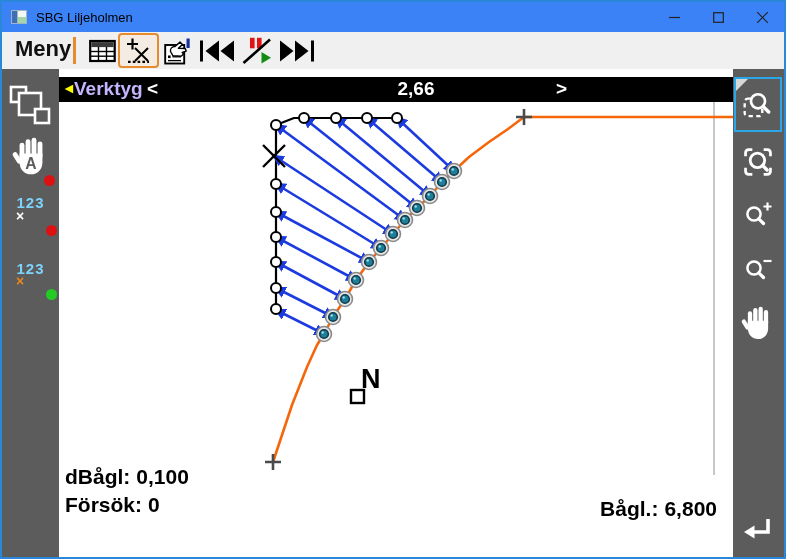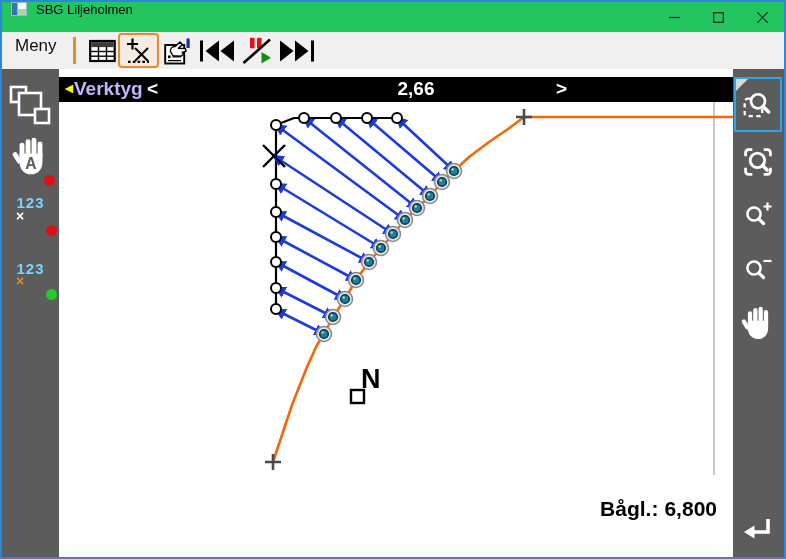--- a/index.html
+++ b/index.html
@@ -2,28 +2,28 @@
 <html><head>
 <meta charset="utf-8">
 <style>
   * { margin:0; padding:0; box-sizing:border-box; }
   html,body { width:786px; height:559px; font-family:"Liberation Sans", sans-serif; }
   .window {
     width:786px; height:559px; border:2px solid #2b87d9; background:#fff;
     position:relative; overflow:hidden;
   }
   
-  .titlebar { height:30px; background:#22c55e; position:relative; display:flex; }
+  .titlebar { height:30px; background:#3b82f6; position:relative; display:flex; align-items:center; }
   .app-icon { width:16px; height:14px; margin-left:9px; }
   .title-text { font-size:13px; color:#000; margin-left:9px; }
   .win-controls { position:absolute; right:0; top:0; height:30px; display:flex; }
   .win-btn { width:44px; height:30px; display:flex; align-items:center; justify-content:center; }
   
   .toolbar { height:37px; background:#f0f0f0; position:relative; }
-  .menu-label { position:absolute; left:13px; top:4px; font-size:17px; color:#111; }
+  .menu-label { position:absolute; left:13px; top:4px; font-size:22px; color:#111;font-weight:bold; }
   .tb-sep { position:absolute; left:71px; top:5px; width:3px; height:27px; background:#e78b2f; }
   .tb-btn { position:absolute; top:1px; height:35px; display:flex; align-items:center; justify-content:center; }
   .tb-btn.selected { border:2px solid #e78b2f; border-radius:4px; background:#f4ece2; }
   
   .content { height:488px; display:flex; }
   .side { width:57px; background:#5c5c5c; position:relative; flex:0 0 auto; }
   .side.right { width:51px; }
   .canvas { position:relative; width:674px; height:488px; background:#fff; overflow:hidden; flex:1 1 auto; }
   .canvas svg.draw { position:absolute; left:0; top:0; }
   
@@ -253,20 +253,24 @@
         </svg>
 
       <div class="viewbar">
         <span class="vb-back">◄</span>
         <span class="vb-tool">Verktyg</span>
         <span class="vb-prev">&lt;</span>
         <span class="vb-value">2,66</span>
         <span class="vb-next">&gt;</span>
       </div>
 
+      <div class="status-left">
+        <div class="status-line"><span class="lbl">dBågl:</span><span>0,100</span></div>
+        <div class="status-line"><span class="lbl">Försök:</span><span>0</span></div>
+      </div>
 
       <div class="status-right">
         <div class="status-line"><span class="lbl">Bågl.:</span><span>6,800</span></div>
       </div>
     </div>
 
     <div class="side right">
       <div class="rs-btn selected" style="top:8px;height:55px;">
         <div class="fold"></div>
         <svg width="32" height="32" viewBox="0 0 30 30">

